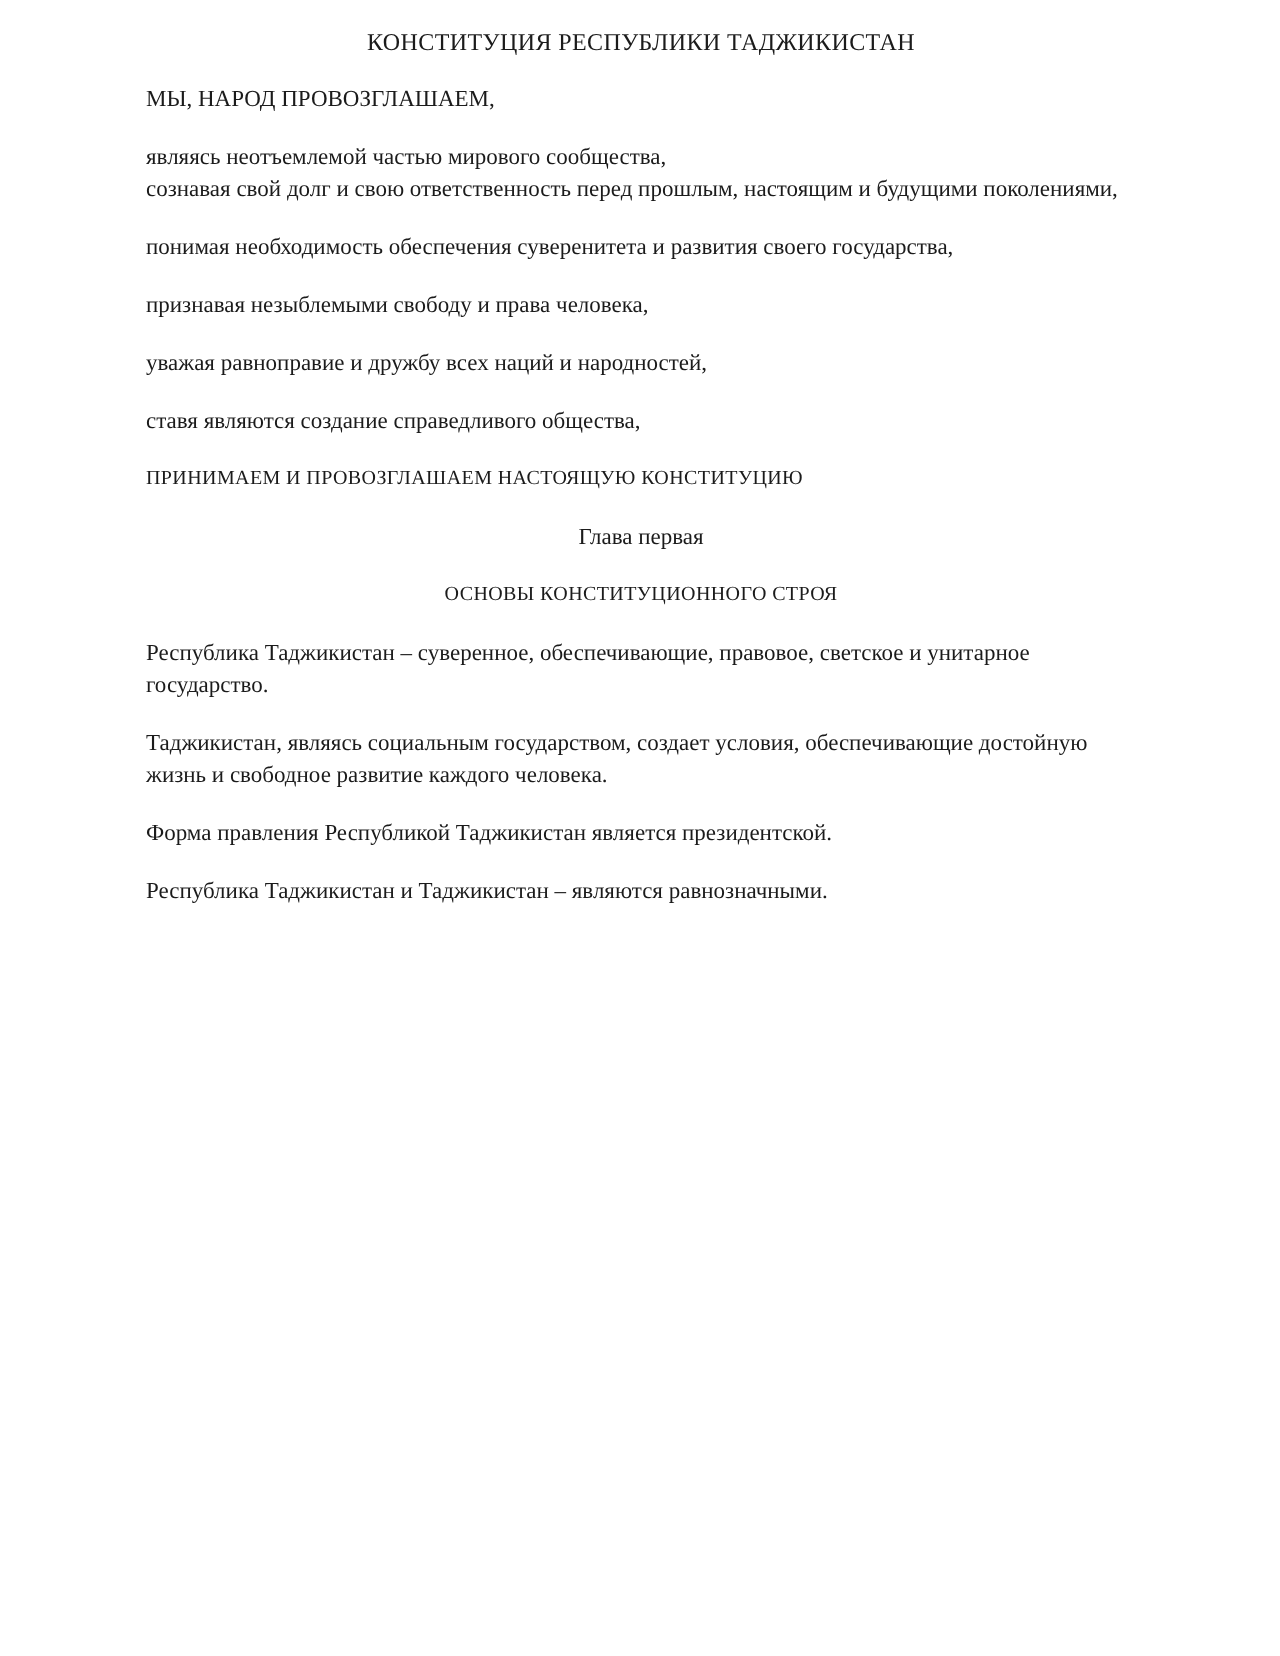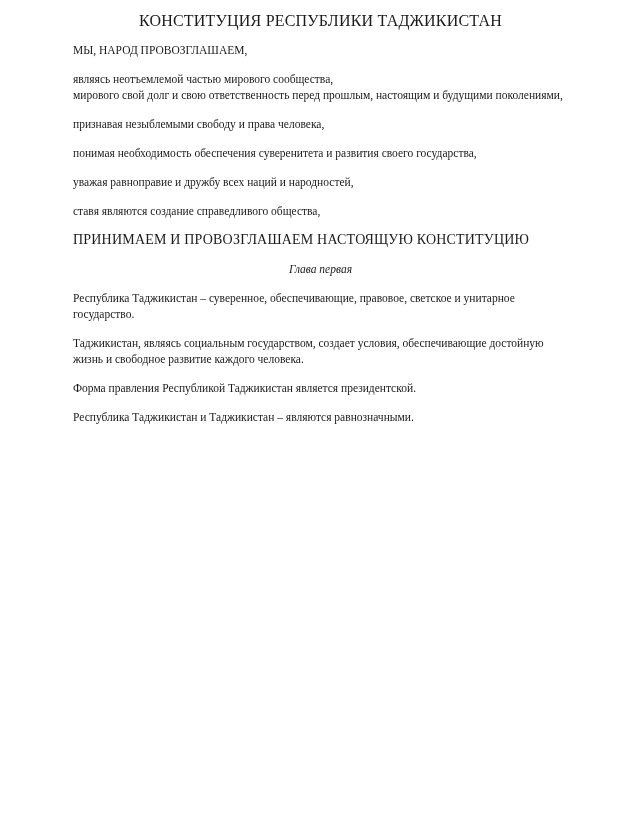--- a/index.html
+++ b/index.html
@@ -25,61 +25,62 @@
   }
   .page p, .page h1 {
     margin: 13px 0 0 0;
     padding: 0;
     font-weight: normal;
   }
   .bold { font-weight: bold; }
   .centered { text-align: center; }
   .caps-heading {
     font-weight: bold;
-    font-size: 14px;
+    font-size: 10px;
     letter-spacing: 0.2px;
   }
   .doc-title {
     margin-top: 70px;
-    font-size: 16px;
+    font-size: 12px;
     letter-spacing: 0.2px;
   }
   .intro { margin-top: 47px; }
   .preamble-heading { margin-top: 40px; }
-  .chapter-label { margin-top: 42px; font-style: italic; }
+  .chapter-label { margin-top: 42px; }
   .article-label { margin-top: 41px; }
   .article-first { margin-top: 14px; }
 </style>
 </head>
 <body>
 
 <div class="page">
 
   <h1 class="doc-title caps-heading centered">КОНСТИТУЦИЯ РЕСПУБЛИКИ ТАДЖИКИСТАН</h1>
 
 
   <p class="bold preamble-heading">МЫ, НАРОД ПРОВОЗГЛАШАЕМ,</p>
 
   <p>
     <span>являясь неотъемлемой частью мирового сообщества,</span><br>
-    <span>мирового свой долг и свою ответственность перед прошлым, настоящим и будущими поколениями,</span>
+    <span>сознавая свой долг и свою ответственность перед прошлым, настоящим и будущими поколениями,</span>
   </p>
 
+  <p>понимая необходимость обеспечения суверенитета и развития своего государства,</p>
+
   <p>признавая незыблемыми свободу и права человека,</p>
-
-  <p>понимая необходимость обеспечения суверенитета и развития своего государства,</p>
 
   <p>уважая равноправие и дружбу всех наций и народностей,</p>
 
   <p>ставя являются создание справедливого общества,</p>
 
   <p class="caps-heading">ПРИНИМАЕМ И ПРОВОЗГЛАШАЕМ НАСТОЯЩУЮ КОНСТИТУЦИЮ</p>
 
   <p class="bold centered chapter-label">Глава первая</p>
 
+  <p class="caps-heading centered">ОСНОВЫ КОНСТИТУЦИОННОГО СТРОЯ</p>
 
 
   <p class="article-first">Республика Таджикистан – суверенное, обеспечивающие, правовое, светское и унитарное государство.</p>
 
   <p>Таджикистан, являясь социальным государством, создает условия, обеспечивающие достойную жизнь и свободное развитие каждого человека.</p>
 
   <p>Форма правления Республикой Таджикистан является президентской.</p>
 
   <p>Республика Таджикистан и Таджикистан – являются равнозначными.</p>
 

